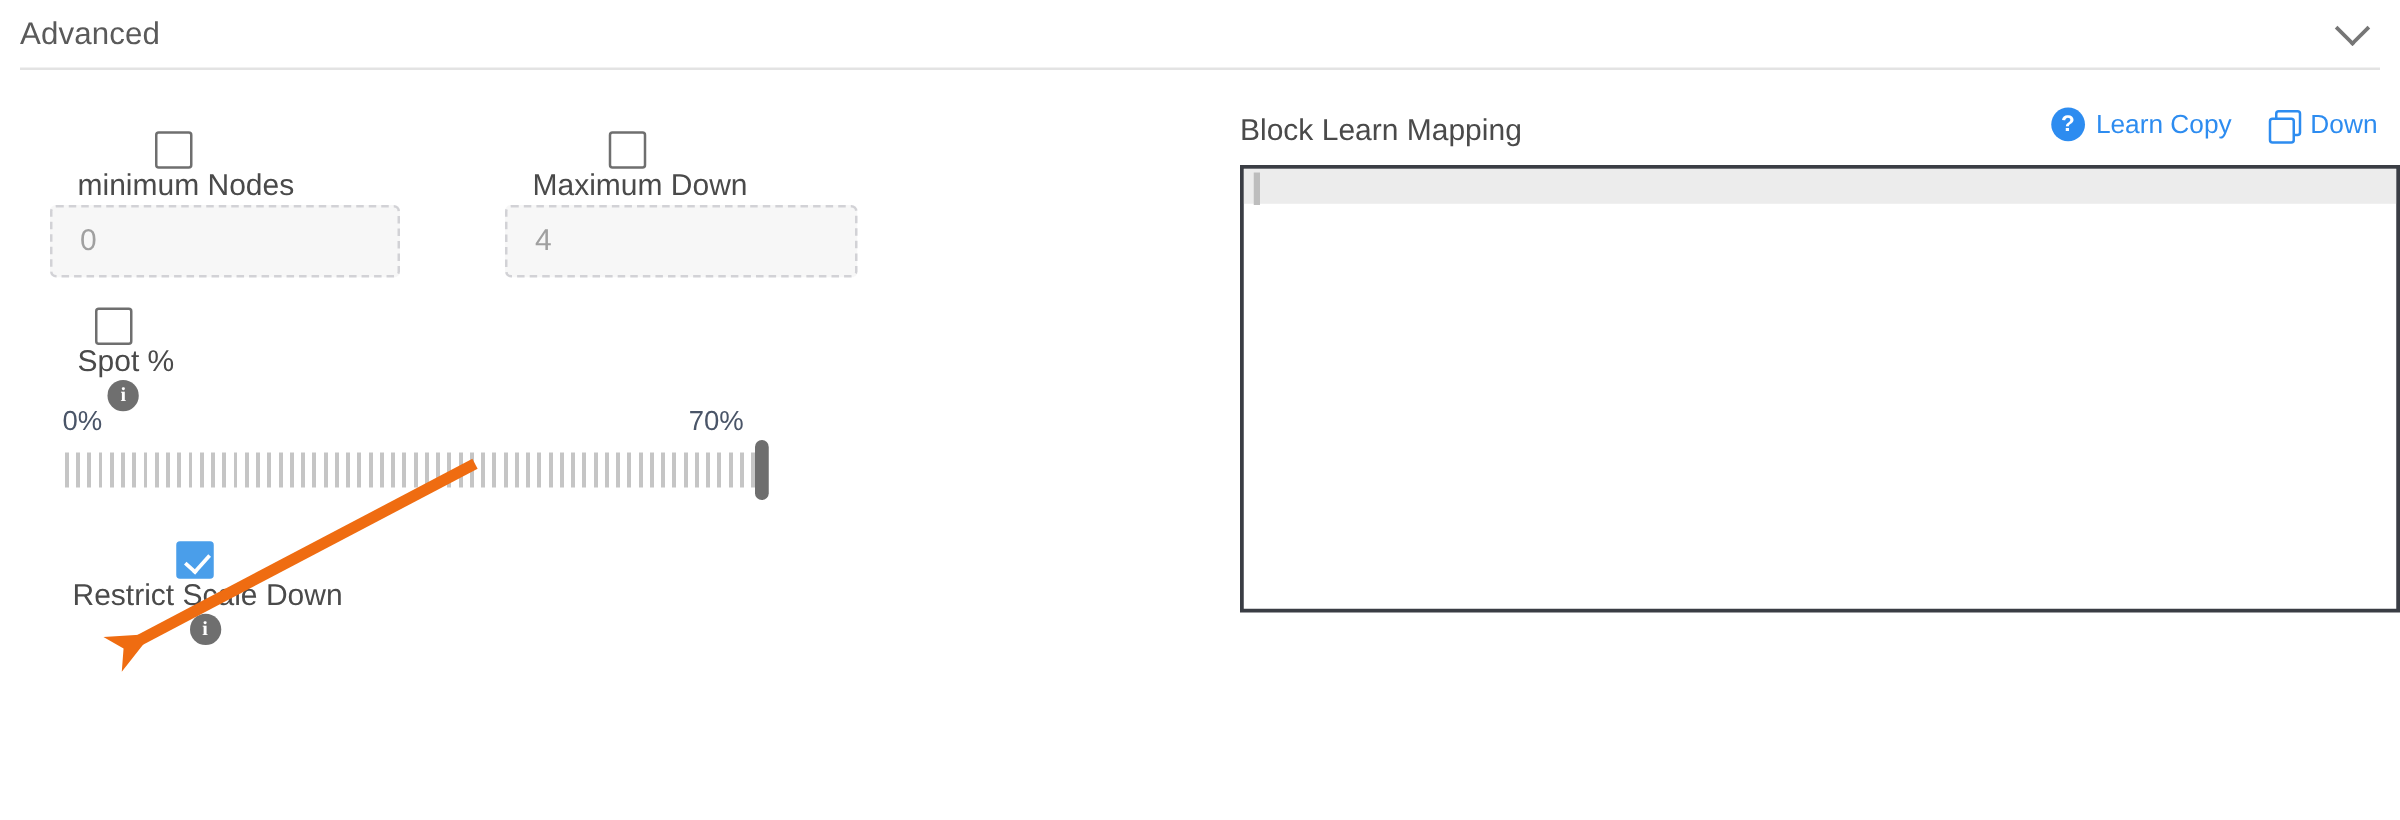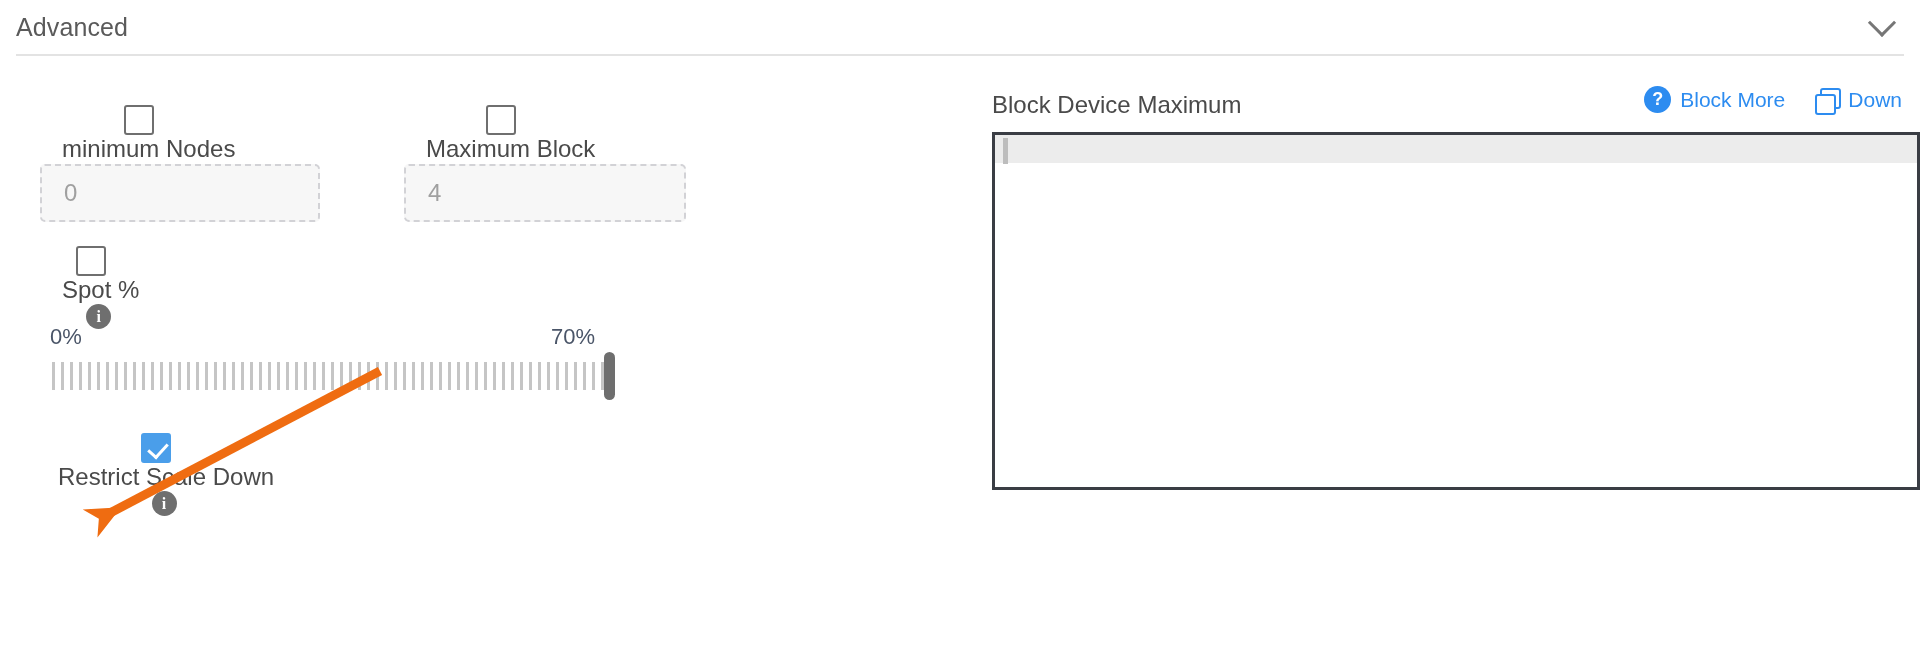--- a/index.html
+++ b/index.html
@@ -148,21 +148,21 @@
   <div class="left-col">
 
     <div class="cbrow" style="left:42px; top:45px;">
       <span class="checkbox"></span>
       <span class="cblabel">minimum Nodes</span>
     </div>
     <div class="field" style="left:40px; top:104px; width:280px;">0</div>
 
     <div class="cbrow" style="left:406px; top:45px;">
       <span class="checkbox"></span>
-      <span class="cblabel">Maximum Block</span>
+      <span class="cblabel">Maximum Down</span>
     </div>
     <div class="field" style="left:404px; top:104px; width:282px;">4</div>
 
     <div class="cbrow" style="left:42px; top:186px;">
       <span class="checkbox"></span>
       <span class="cblabel">Spot %</span>
       <span class="infoicon">i</span>
     </div>
 
     <div class="slider-lbl" style="left:50px; top:264px;">0%</div>
@@ -172,27 +172,27 @@
 
     <div class="cbrow" style="left:38px; top:373px;">
       <span class="checkbox checked"></span>
       <span class="cblabel">Restrict Scale Down</span>
       <span class="infoicon">i</span>
     </div>
   </div>
 
   <div class="right-col">
     <div class="bdm-head">
-      <span class="bdm-title">Block Device Maximum</span>
+      <span class="bdm-title">Block Learn Mapping</span>
     </div>
 
     <div class="bdm-actions">
       <div class="act">
         <span class="q-icon">?</span>
-        <span class="act-label">Block More</span>
+        <span class="act-label">Learn Copy</span>
       </div>
       <div class="act">
         <span class="copy-icon"></span>
         <span class="act-label">Down</span>
       </div>
     </div>
 
     <div class="editor">
       <div class="editor-line0"></div>
       <div class="editor-caret"></div>

